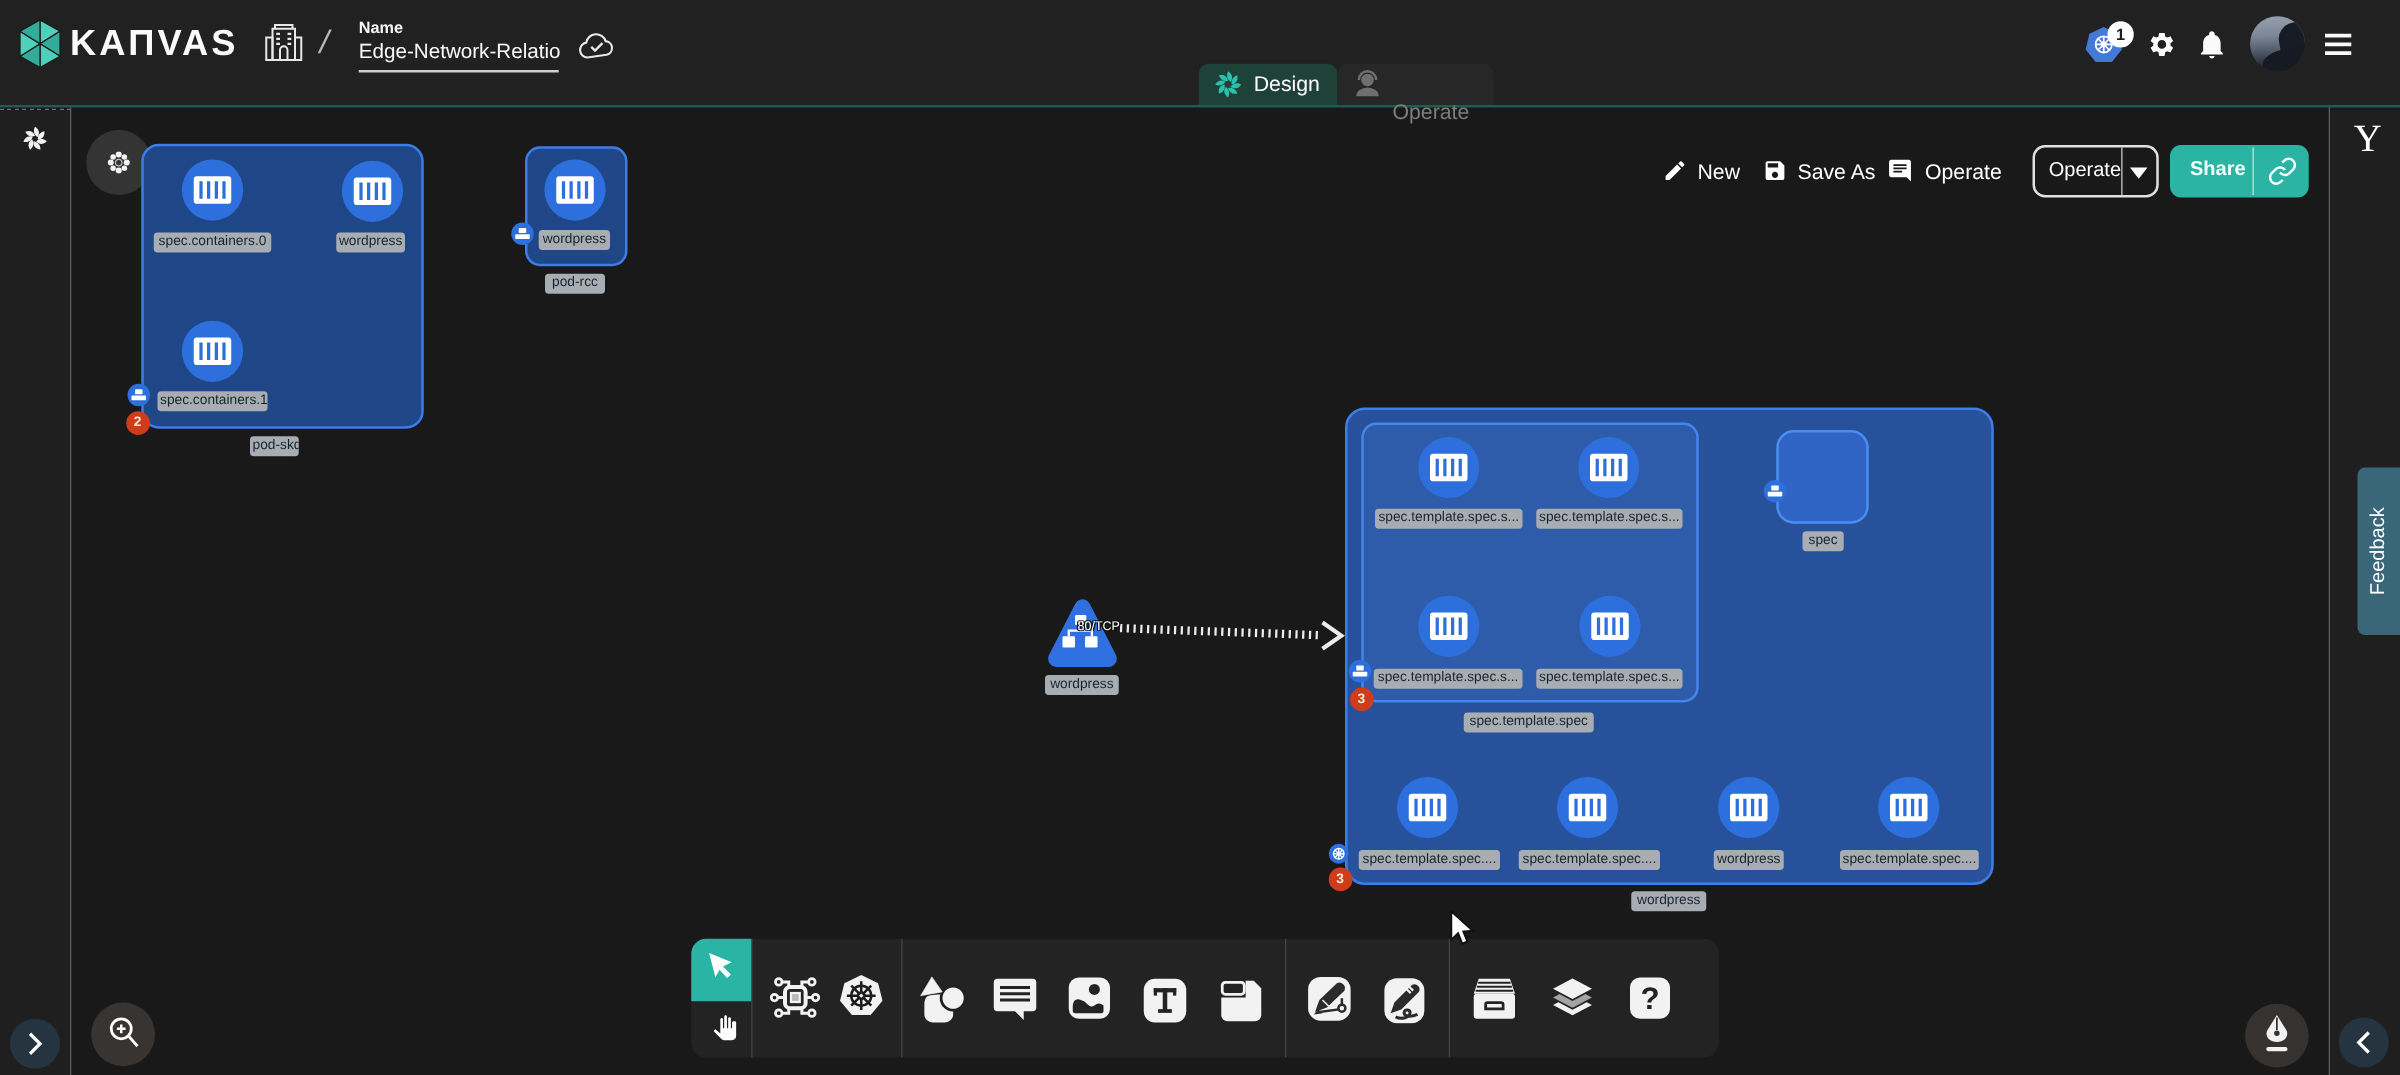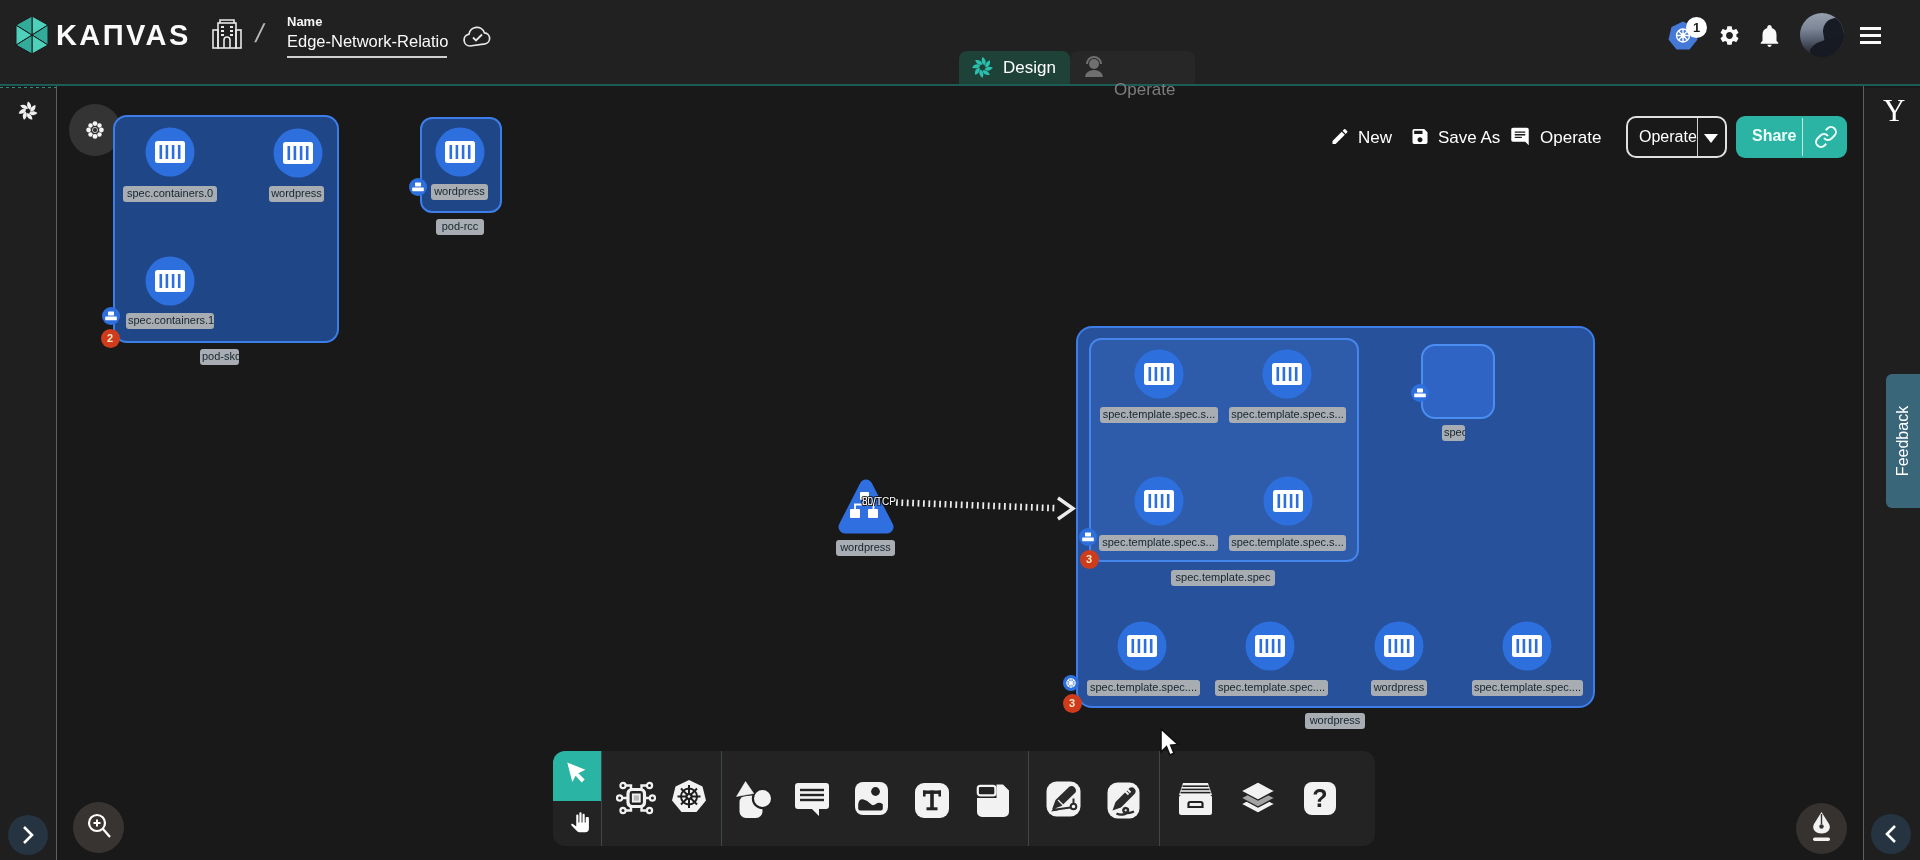--- a/index.html
+++ b/index.html
@@ -254,21 +254,21 @@
 <div class="chip" style="left:126px; top:313px; width:88px;">spec.containers.1</div>
 <div class="chip" style="left:200px; top:349px; width:39px;">pod-skd</div>
 <div class="chip" style="left:431px; top:184px; width:57px;">wordpress</div>
 <div class="chip" style="left:436px; top:219px; width:48px;">pod-rcc</div>
 <div class="chip" style="left:836px; top:540px; width:59px;">wordpress</div>
 <div class="chip" style="left:1100px; top:407px; width:118px;">spec.template.spec.s...</div>
 <div class="chip" style="left:1229px; top:407px; width:117px;">spec.template.spec.s...</div>
 <div class="chip" style="left:1099px; top:535px; width:119px;">spec.template.spec.s...</div>
 <div class="chip" style="left:1229px; top:535px; width:117px;">spec.template.spec.s...</div>
 <div class="chip" style="left:1171px; top:570px; width:104px;">spec.template.spec</div>
-<div class="chip" style="left:1442px; top:425px; width:23px;">spec</div>
+<div class="chip" style="left:1442px; top:425px; width:33px;">spec</div>
 <div class="chip" style="left:1087px; top:680px; width:113px;">spec.template.spec....</div>
 <div class="chip" style="left:1215px; top:680px; width:113px;">spec.template.spec....</div>
 <div class="chip" style="left:1371px; top:680px; width:56px;">wordpress</div>
 <div class="chip" style="left:1472px; top:680px; width:111px;">spec.template.spec....</div>
 <div class="chip" style="left:1305px; top:713px; width:60px;">wordpress</div>
 
 <svg class="abs" style="left:0; top:0; pointer-events:none;" width="1920" height="860" id="badges">
   <defs>
     <g id="treebadge">
       <circle cx="0" cy="0" r="9" fill="#2e6fde"></circle>

